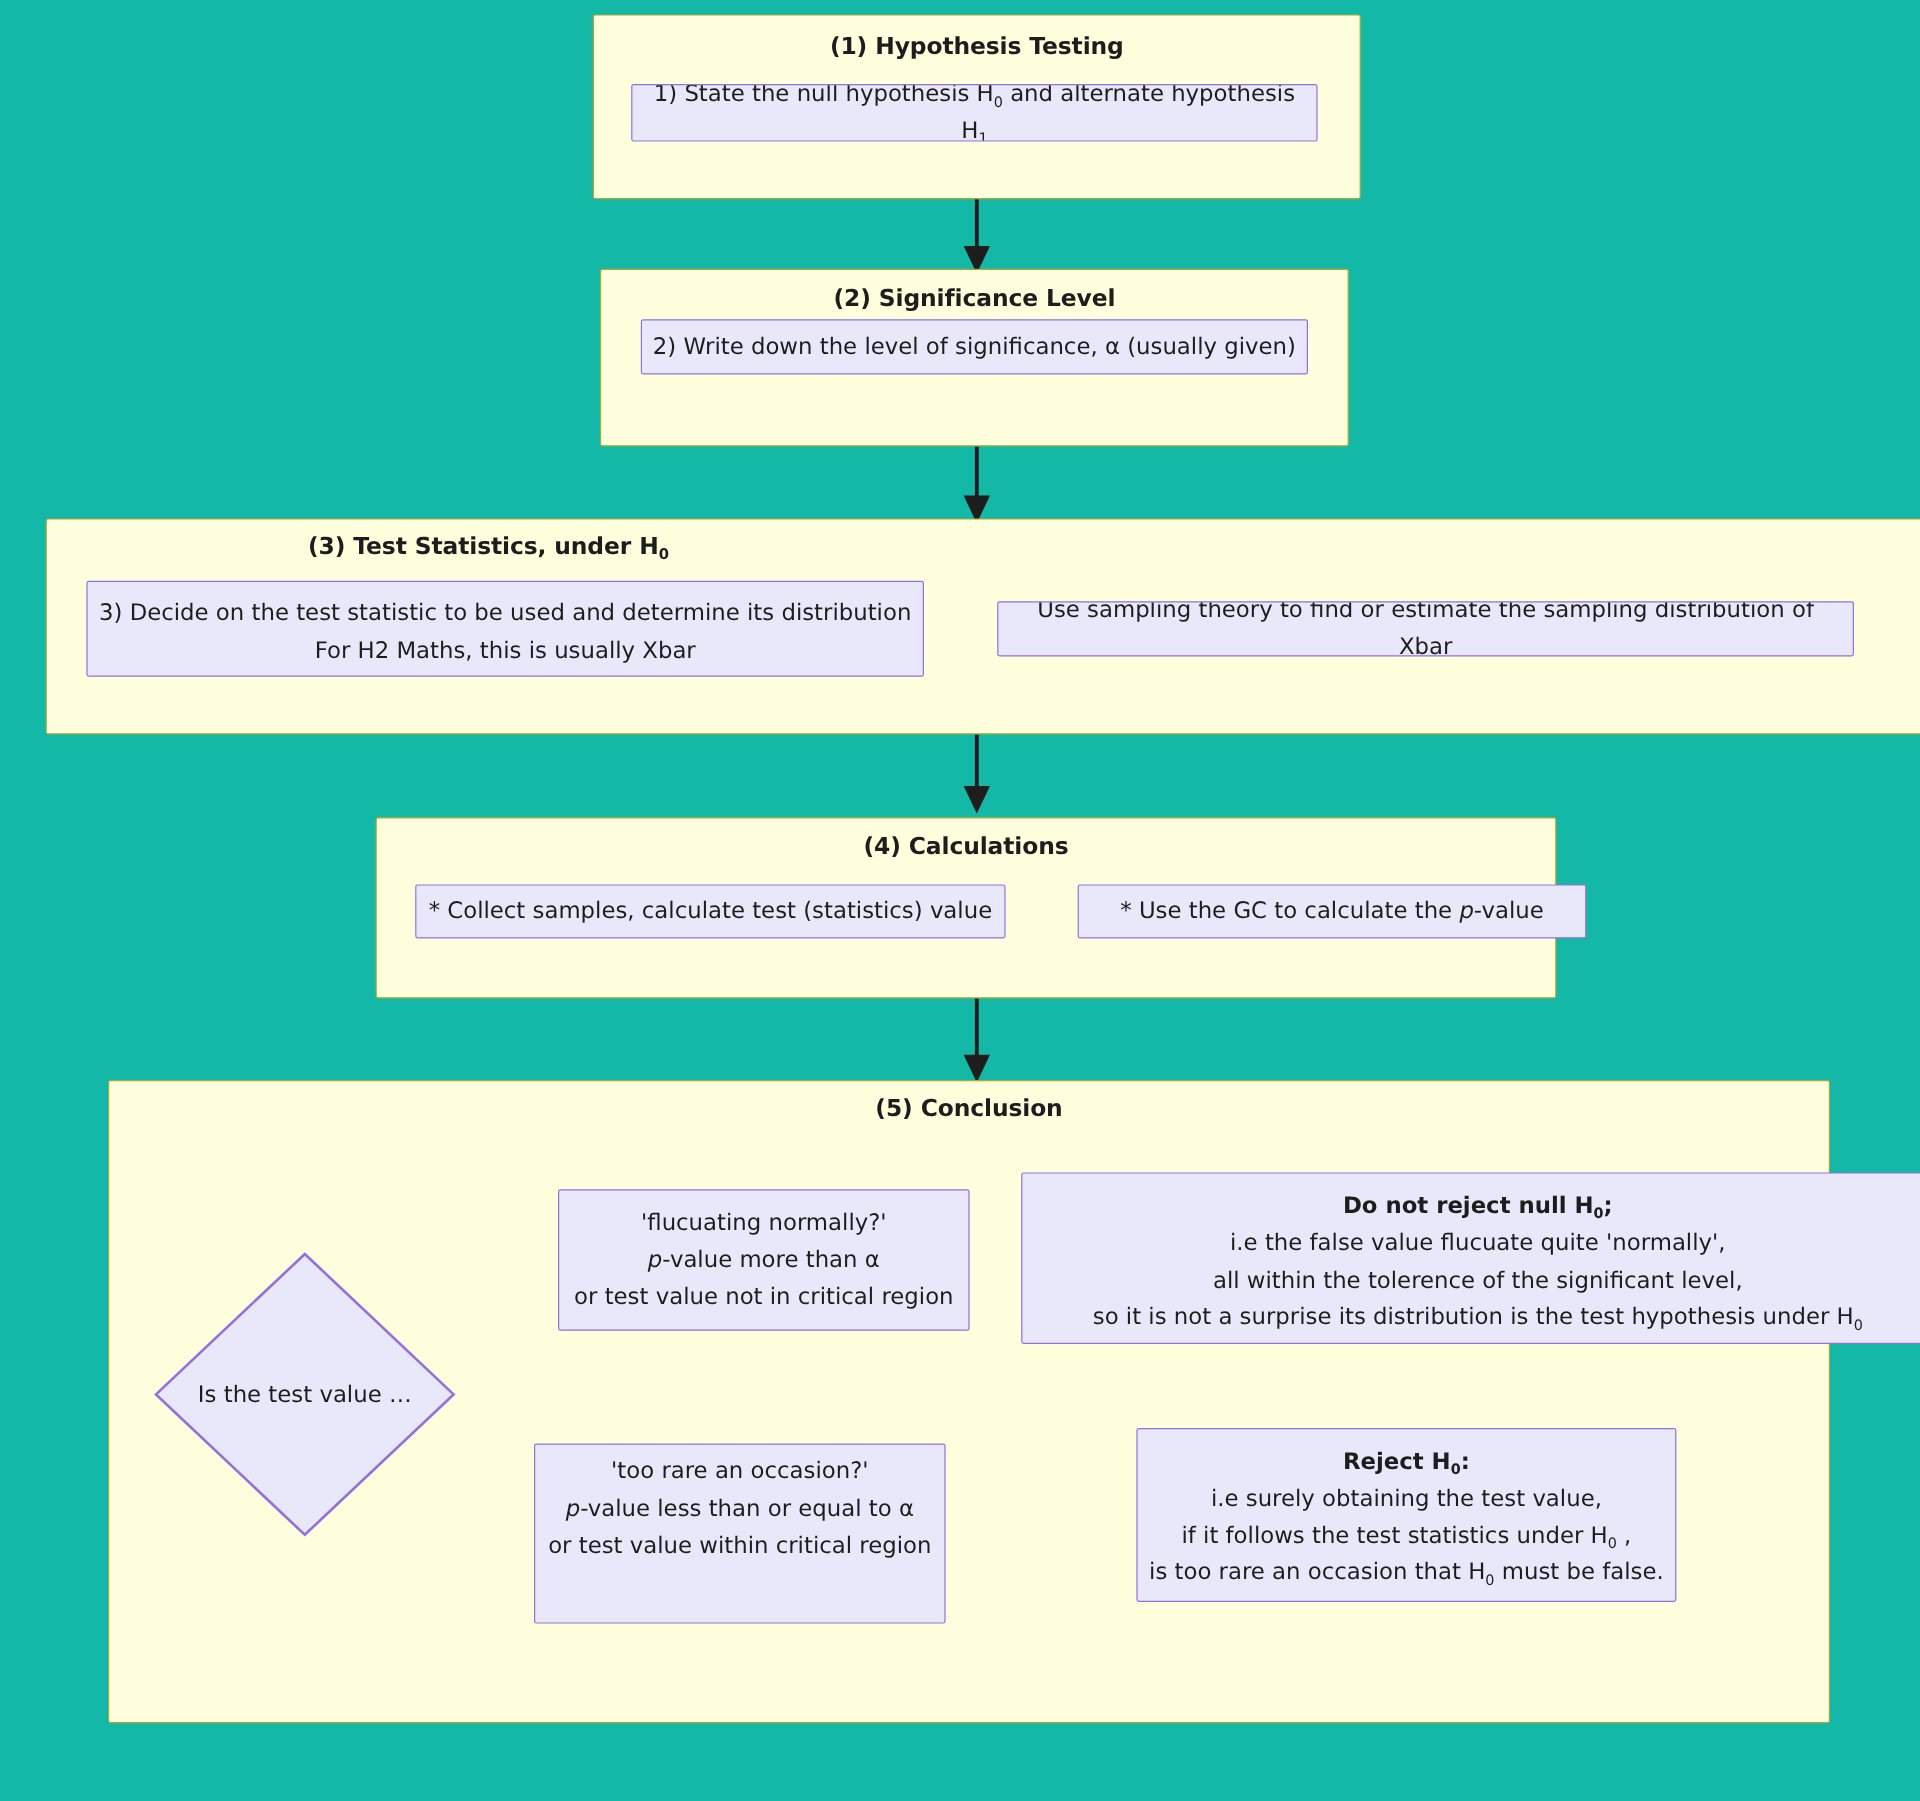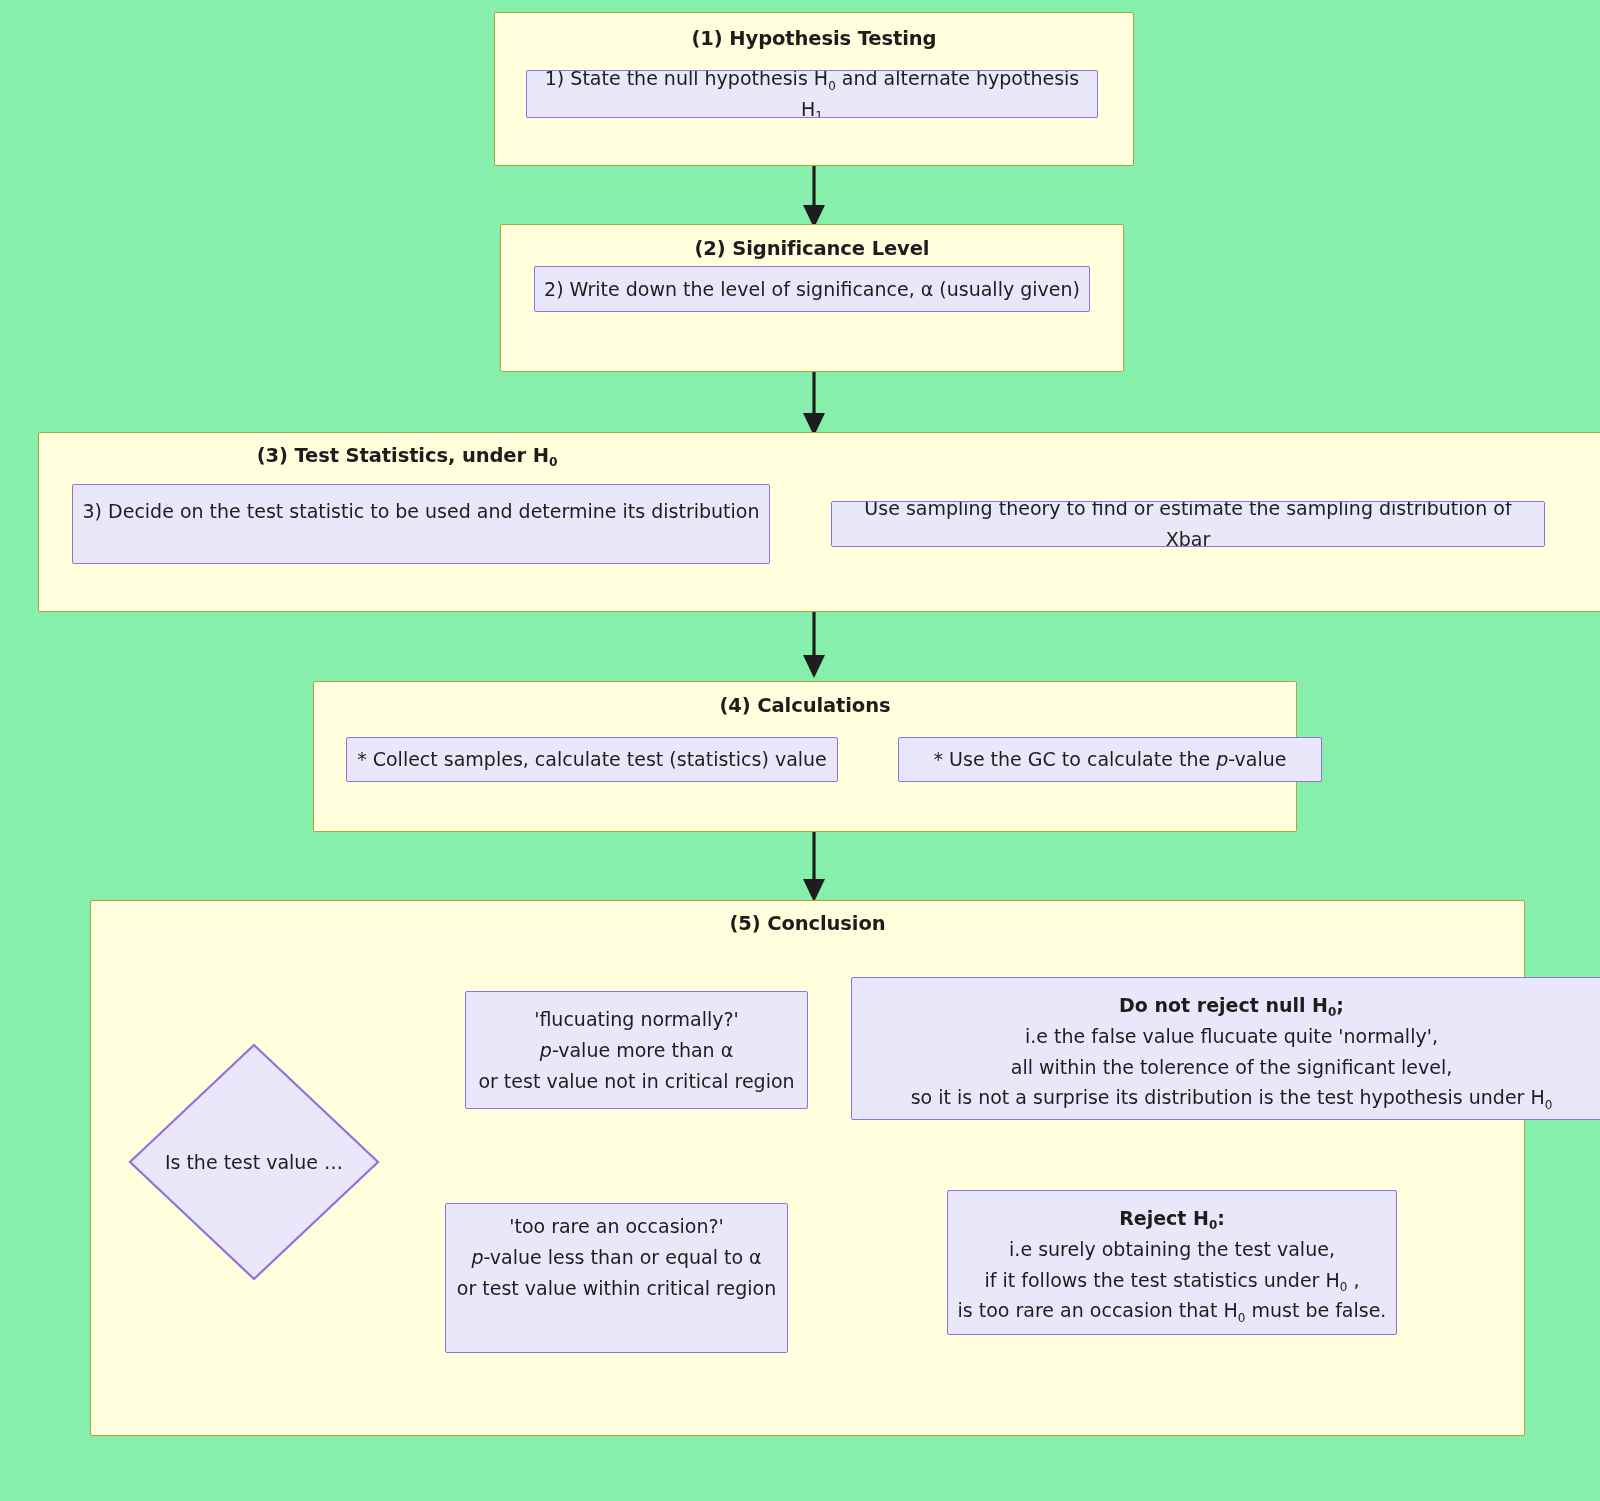--- a/index.html
+++ b/index.html
@@ -6,21 +6,21 @@
   html, body {
     margin: 0; padding: 0;
     background: #ffffff;
     font-family: "DejaVu Sans", "Liberation Sans", sans-serif;
   }
   #canvas {
     position: relative;
     width: 1600px;
     height: 1501px;
     overflow: hidden;
-    background: #86efac;
+    background: #14b8a6;
   }
 
   
   .cluster {
     position: absolute;
     background: #ffffde;
     border: 1.6px solid #aaaa33;
     border-radius: 2px;
   }
   .cluster-title {
@@ -146,20 +146,21 @@
     <span>2) Write down the level of significance, α (usually given)</span>
   </div>
 
   <div class="cluster" style="left:38px; top:432px; width:1600px; height:180px;">
     <div class="cluster-title" style="top:11px; right:862px; left:0;">
       <span>(3) Test Statistics, under H</span><sub>0</sub>
     </div>
   </div>
   <div class="node" style="left:72px; top:484px; width:698px; height:80px; display:block; padding-top:11px;">
     <span class="ln">3) Decide on the test statistic to be used and determine its distribution</span>
+    <span class="ln">For H2 Maths, this is usually Xbar</span>
   </div>
   <div class="node" style="left:831px; top:501px; width:714px; height:46px;">
     <span>Use sampling theory to find or estimate the sampling distribution of Xbar</span>
   </div>
 
   <div class="cluster" style="left:313px; top:681px; width:984px; height:151px;">
     <div class="cluster-title" style="top:12px;">(4) Calculations</div>
   </div>
   <div class="node" style="left:346px; top:737px; width:492px; height:45px;">
     <span>* Collect samples, calculate test (statistics) value</span>

